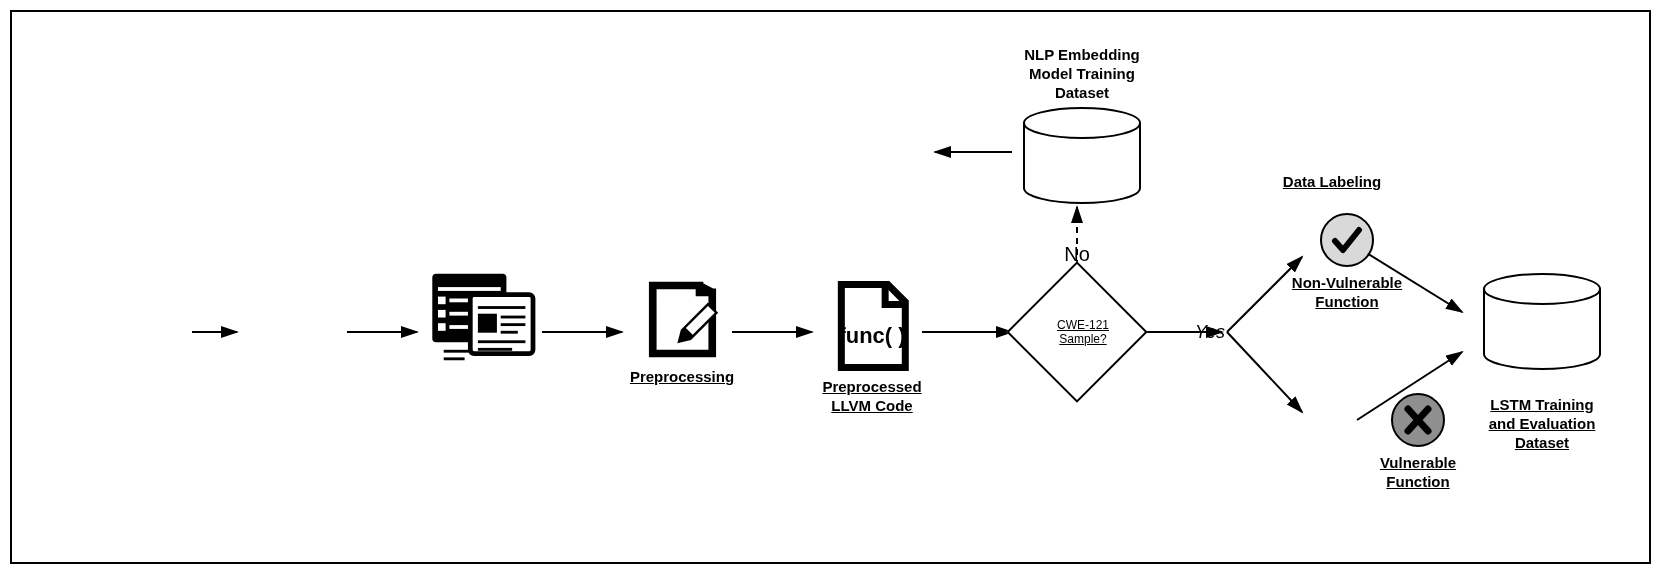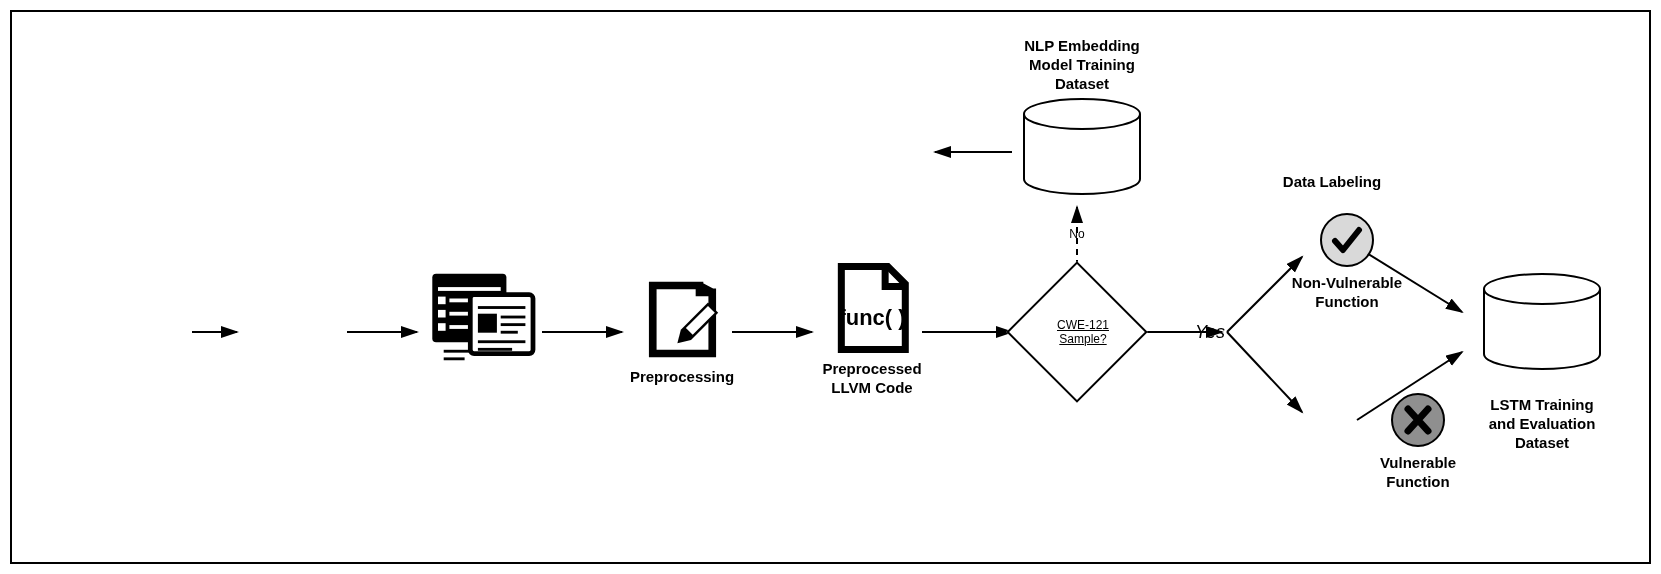--- a/index.html
+++ b/index.html
@@ -20,20 +20,21 @@
   .node {
     position: absolute;
     text-align: center;
   }
   .label {
     font-size: 15px;
     font-weight: bold;
     color: #000;
     line-height: 1.25;
     margin-top: 6px;
+    text-decoration: underline;
   }
   .label-top {
     font-size: 15px;
     font-weight: bold;
     color: #000;
     line-height: 1.25;
     margin-bottom: 4px;
   }
   svg.icon { display:block; margin:0 auto; }
 
@@ -127,51 +128,51 @@
   <div class="node" style="left:615px;top:265px;width:110px;">
     <svg class="icon" width="85" height="85" viewBox="0 0 100 100">
       <path d="M15,10 H70 V18 H85 V90 H15 Z M70,10 L85,18" fill="none" stroke="#000" stroke-width="9" stroke-linejoin="miter"></path>
       <path d="M70,10 L85,25 V18 Z" fill="#000"></path>
       <path d="M48,62 L80,30 L92,42 L60,74 L44,78 Z" fill="#000"></path>
       <path d="M54,60 L80,34 L88,42 L62,68 Z" fill="#fff"></path>
     </svg>
     <div class="label">Preprocessing</div>
   </div>
 
-  <div class="node" style="left:800px;top:250px;width:120px;">
+  <div class="node" style="left:800px;top:268px;width:120px;">
     <svg class="icon" width="88" height="92" viewBox="0 0 100 105">
       <path d="M15,5 H68 L88,25 V100 H15 Z" fill="#fff" stroke="#000" stroke-width="8"></path>
       <path d="M65,6 V28 H87" fill="none" stroke="#000" stroke-width="8"></path>
       <text x="50" y="72" text-anchor="middle" font-size="25" font-weight="bold" font-family="Arial">func( )</text>
     </svg>
     <div class="label" style="white-space:pre-line;">Preprocessed
 LLVM Code</div>
   </div>
 
 
   <div class="node" style="left:1000px;top:25px;width:140px;">
-    <div class="label-top" style="white-space:pre-line;">NLP Embedding
+    <div class="label-top" style="white-space:pre-line;margin-top:9px;">NLP Embedding
 Model Training
 Dataset</div>
     <svg class="icon" width="125" height="100" viewBox="0 0 125 100">
       <ellipse cx="62" cy="82" rx="58" ry="15" fill="#fff" stroke="#000" stroke-width="2"></ellipse>
       <rect x="4" y="17" width="116" height="65" fill="#fff" stroke="none"></rect>
       <line x1="4" y1="17" x2="4" y2="82" stroke="#000" stroke-width="2"></line>
       <line x1="120" y1="17" x2="120" y2="82" stroke="#000" stroke-width="2"></line>
       <ellipse cx="62" cy="17" rx="58" ry="15" fill="#fff" stroke="#000" stroke-width="2"></ellipse>
     </svg>
   </div>
 
   <div class="node diamond-wrap">
     <div class="diamond"></div>
     <div class="diamond-text" style="white-space:pre-line;">CWE-121
 Sample?</div>
   </div>
 
-  <div class="node" style="left:1050px;top:215px;width:30px;font-size:12px;">No</div>
+  <div class="node" style="left:1050px;top:231px;width:30px;font-size:20px;">No</div>
 
   <div class="node" style="left:1178px;top:310px;width:40px;font-size:18px;font-style:italic;">Yes</div>
 
   <div class="node" style="left:1255px;top:155px;width:130px;">
     <div class="label">Data Labeling</div>
   </div>
 
   <div class="node" style="left:1270px;top:200px;width:130px;">
     <svg class="icon" width="56" height="56" viewBox="0 0 56 56">
       <circle cx="28" cy="28" r="26" fill="#d9d9d9" stroke="#000" stroke-width="2"></circle>

